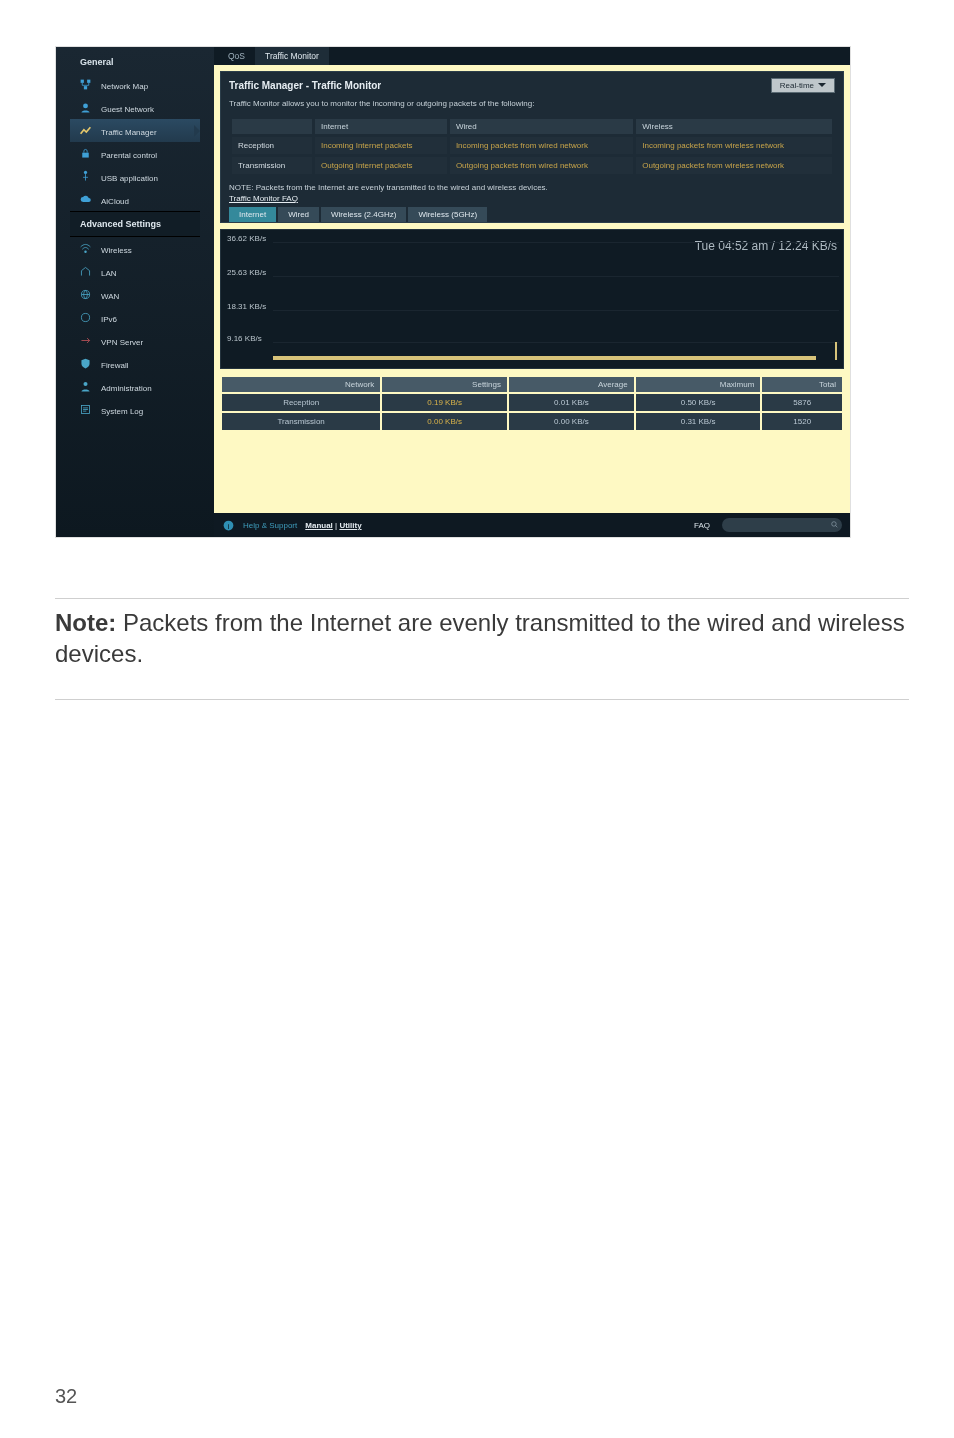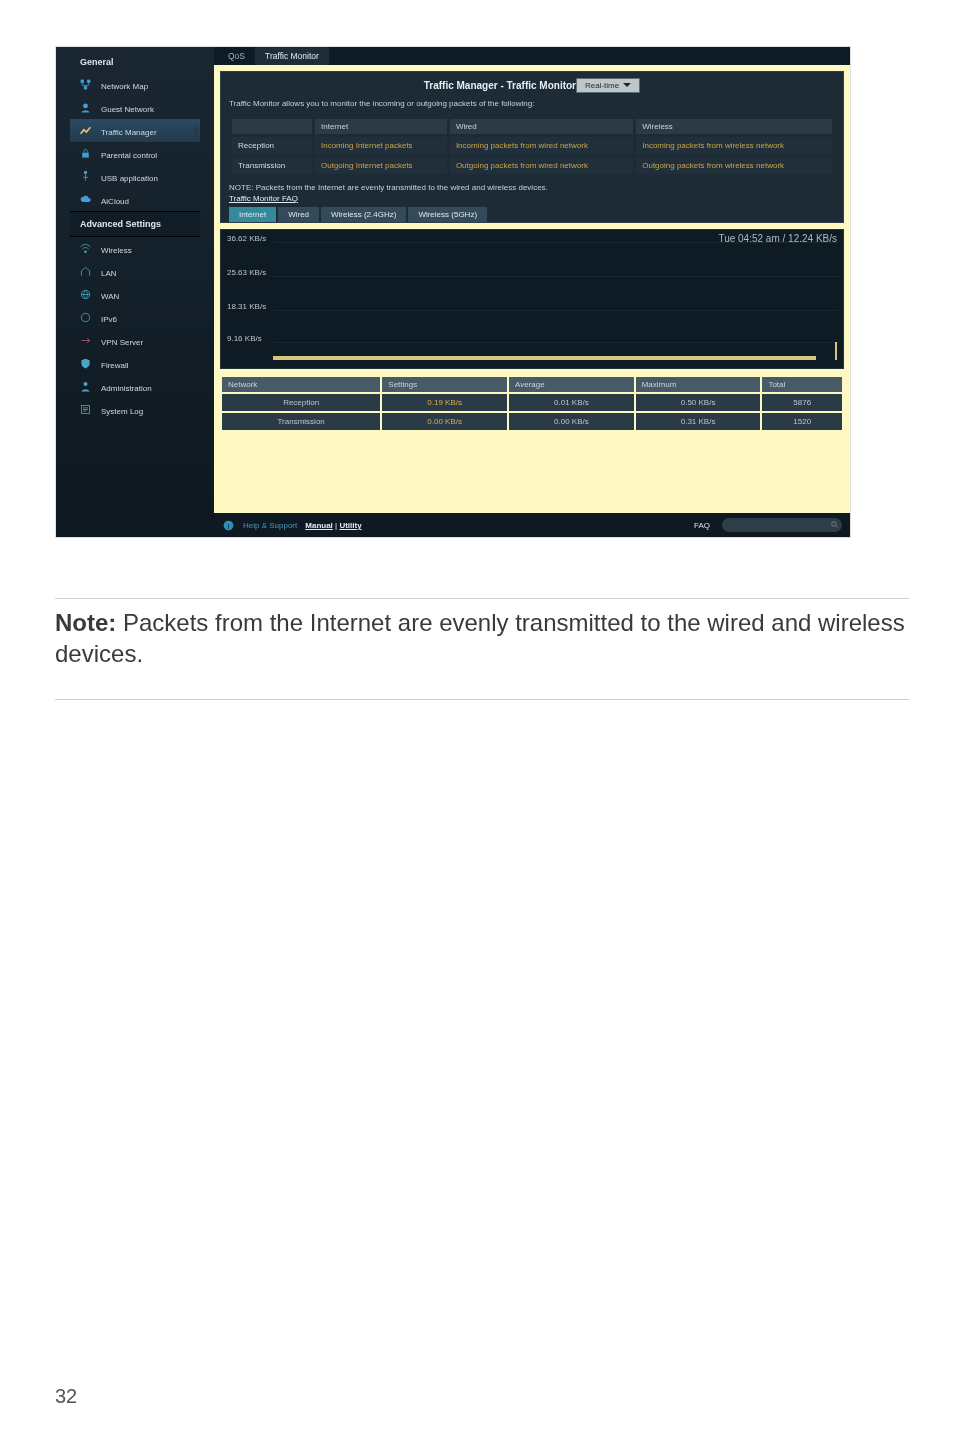--- a/index.html
+++ b/index.html
@@ -32,44 +32,44 @@
   .it{display:flex; align-items:flex-end; gap:9px; padding:5px 9px; color:#cfd9e0}
   .it.sel{background:linear-gradient(#2b4a62,#223a4d); position:relative}
   .it.sel::after{content:""; position:absolute; right:-6px; top:50%; margin-top:-6px; border:6px solid transparent; border-left-color:#223a4d}
   .adv{background:#111d26; border-top:1px solid #000; border-bottom:1px solid #000; color:#dfe8ee; font-size:9px; font-weight:700; padding:7px 10px}
   .ic{width:13px; height:13px; display:inline-block}
   .main{flex:1; background:#fef9c3; display:flex; flex-direction:column}
   .tabs{display:flex; background:#0f1b24; padding:0 4px}
   .tab{padding:4px 10px; color:#9fb1bd; font-size:8.5px}
   .tab.on{background:#1e2d38; color:#e1eaf0}
   .panel{margin:6px; background:#1d2b36; border:1px solid #2c3e4a; padding:6px 8px 0; flex:0 0 auto}
-  .ptitle{display:flex; align-items:center; justify-content:center}
+  .ptitle{display:flex; align-items:center; justify-content:space-between}
   .pt{color:#e6edf2; font-weight:700; font-size:10px}
   .rt{background:#bfc7cb; color:#1b2730; font-size:8px; padding:1px 8px; border:1px solid #5a6a73; display:flex; align-items:center; gap:4px}
   .rt::after{content:""; border:4px solid transparent; border-top-color:#1b2730; margin-top:3px}
   .help{color:#c6d1d8; margin:6px 0 8px; font-size:8px}
   table{border-collapse:separate; border-spacing:3px; width:100%}
   th{background:#2a3a46; color:#c9d5dc; font-weight:400; font-size:8px; padding:3px 6px; text-align:left}
   td{background:#212f3a; font-size:8px; padding:4px 6px}
   .hot{color:var(--gold)}
   .rowh{color:#d2dbe1}
   .note{color:#c8d2d9; font-size:8px; margin:6px 0 2px}
   .faq{color:#e6edf2; text-decoration:underline; font-size:8px; display:inline-block; margin-bottom:4px}
   .sub{display:flex; gap:2px}
   .sub .t{background:#354a58; color:#dfe8ee; padding:3px 10px; font-size:8px}
   .sub .t.on{background:#34899b}
   .chart{height:140px; margin:0 6px; position:relative; background:#0f1b24; border:1px solid #24333d}
-  .chart .ts{position:absolute; right:6px; top:3px; color:#aebac2; font-size:10px}
+  .chart .ts{position:absolute; right:6px; top:9px; color:#aebac2; font-size:12px}
   .chart .y{position:absolute; left:6px; color:#b9c4cb; font-size:8px}
   .chart .grid{position:absolute; left:52px; right:4px; height:1px; background:#1a2630}
   .chart .line{position:absolute; left:52px; right:4px; bottom:8px; height:4px; background:linear-gradient(90deg,#d7c37a 96%, transparent 0)}
   .chart .spike{position:absolute; right:6px; bottom:8px; width:2px; height:18px; background:#d7c37a}
   .stats{margin:6px}
   .stats table{border-spacing:2px}
-  .stats th{background:#475a67; font-size:8px; text-align:left}
+  .stats th{background:#475a67; font-size:8px; text-align:right}
   .stats td{background:#2a3a46; text-align:center}
   .gold{color:#d8b24a}
   .foot{margin-top:auto; background:#0e1922; display:flex; align-items:center; padding:5px 8px; gap:8px}
   .hs{color:var(--teal); font-size:8px}
   .mu{color:#e3eaef; text-decoration:underline; font-size:8px; font-weight:700}
   .faqlbl{color:#d9e2e8; font-size:8px; margin-left:auto}
   .srch{width:120px; height:14px; background:#2e3e49; border-radius:7px; margin-left:4px; display:flex; align-items:center; justify-content:flex-end; padding-right:3px}
   .srch svg{width:9px;height:9px}
   hr{border:none; border-top:1px solid #cfcfcf; margin:30px 0 8px}
   .nt{font-size:24px; line-height:1.3; margin:6px 0}

